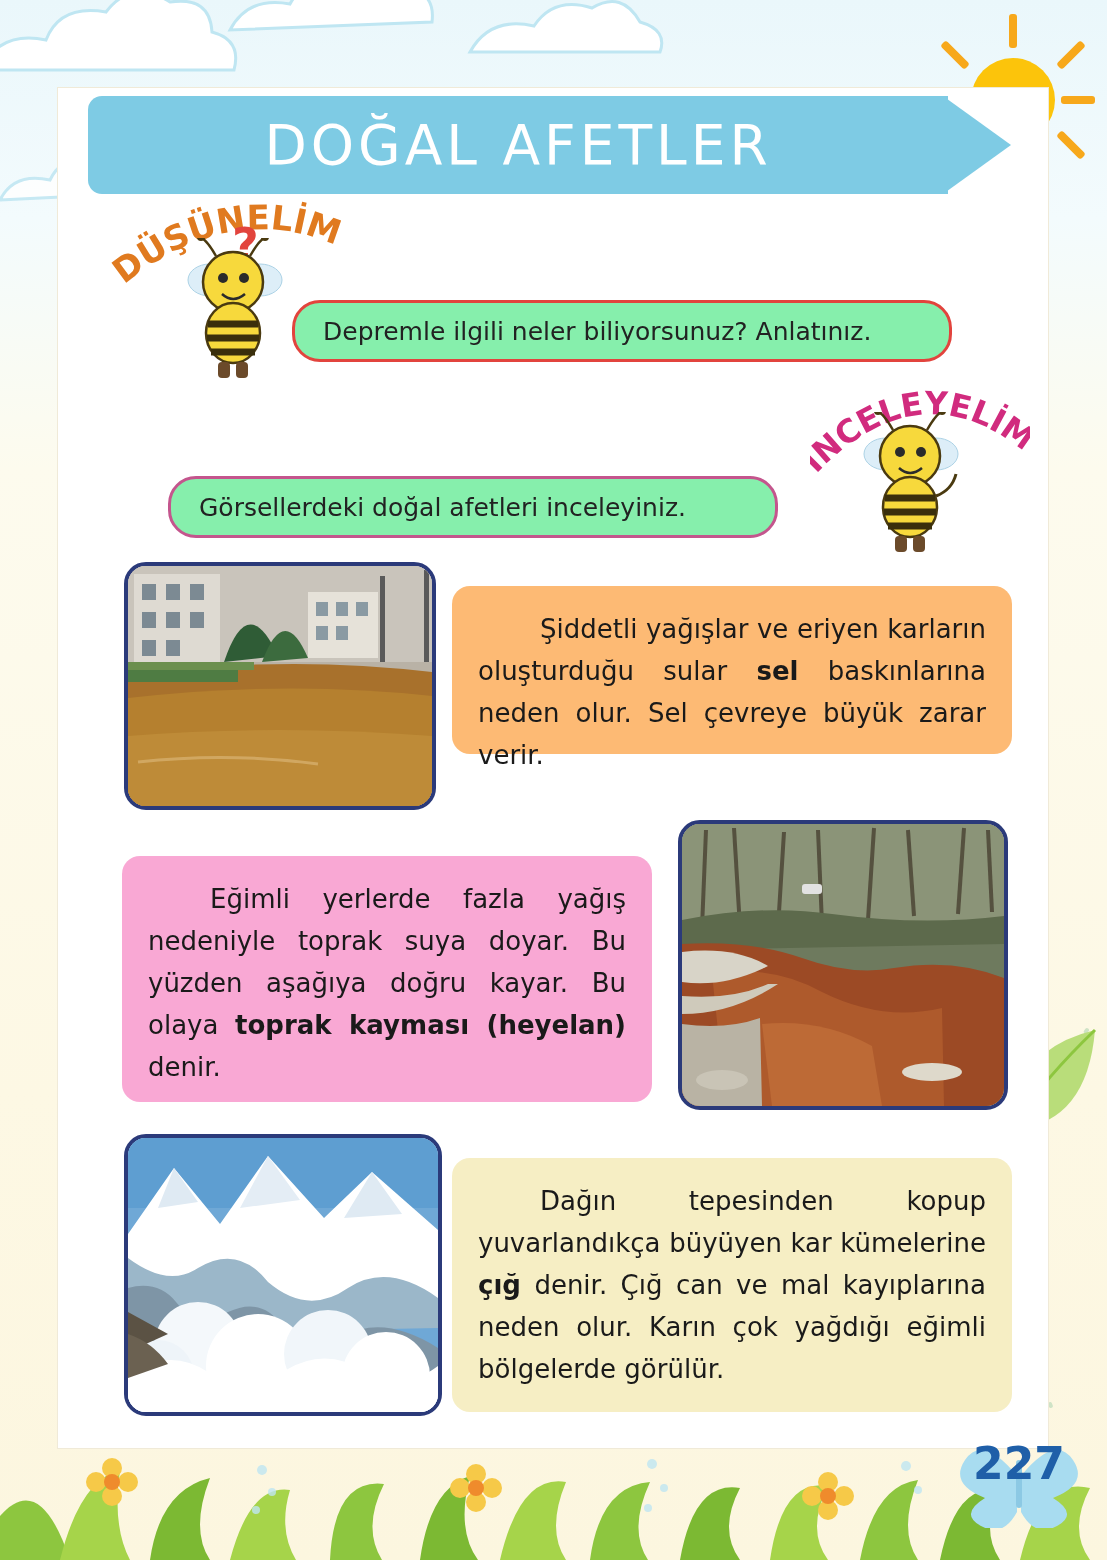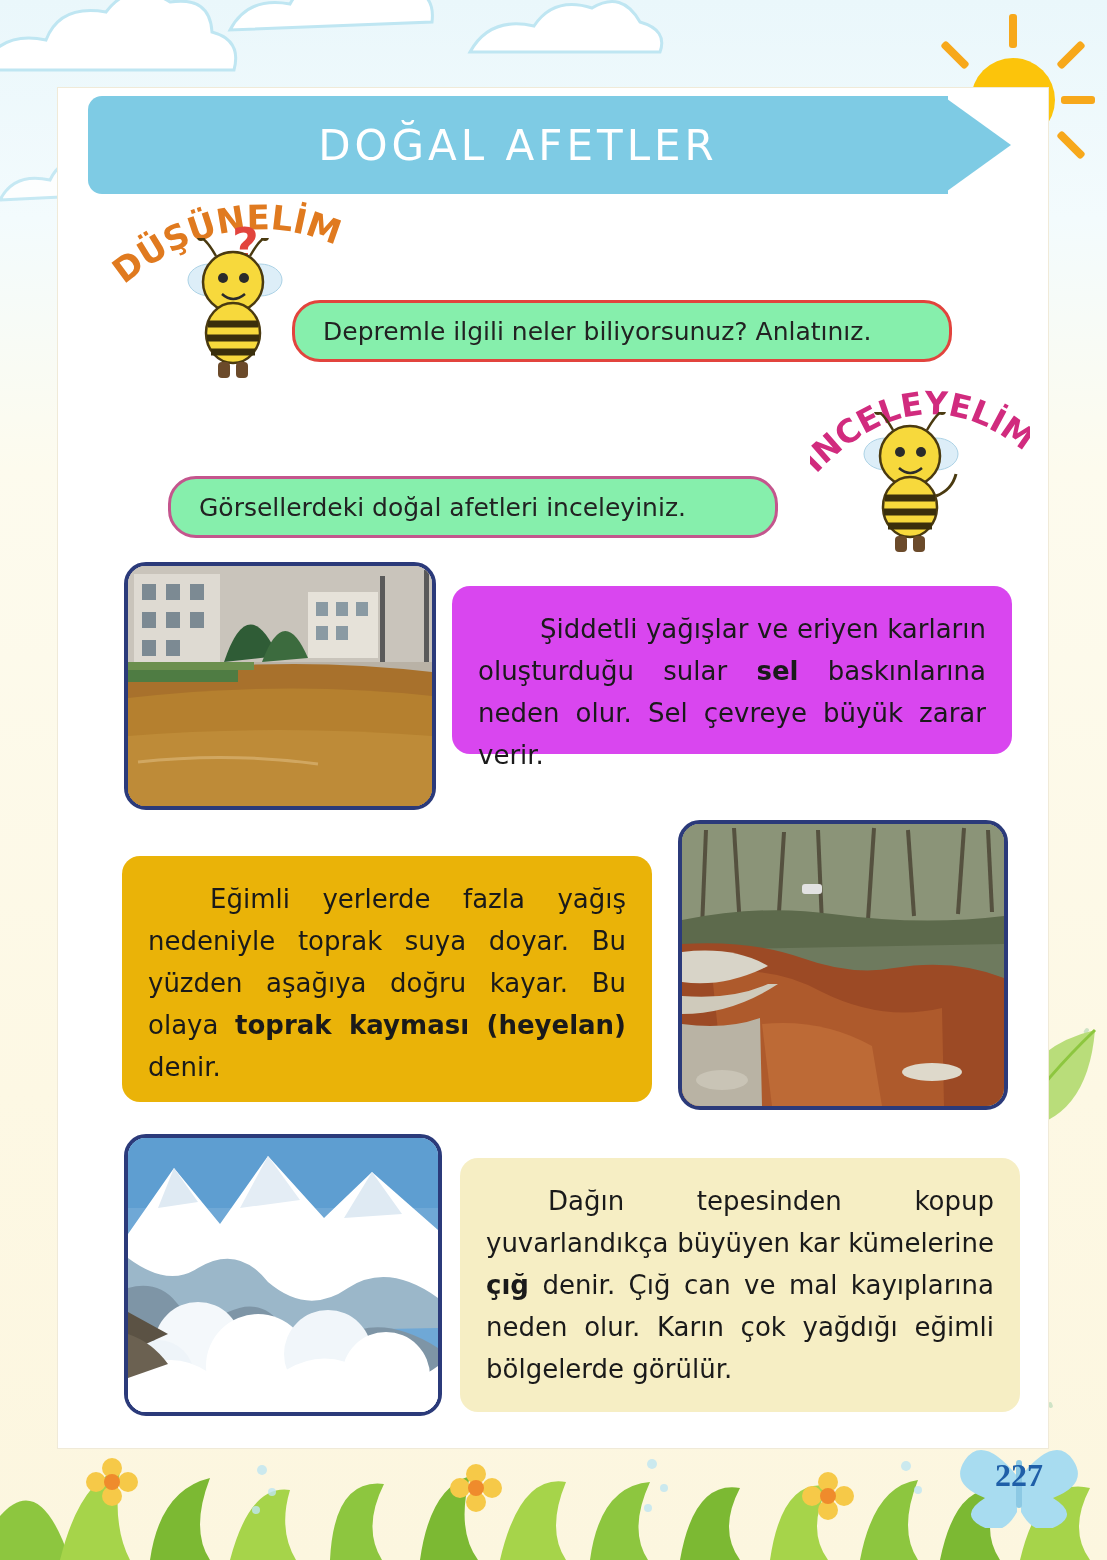--- a/index.html
+++ b/index.html
@@ -59,21 +59,21 @@
   }
   .banner-arrow {
     position: absolute; left: 855px; top: 0; width: 0; height: 0;
     border-top: 49px solid transparent;
     border-bottom: 49px solid transparent;
     border-left: 68px solid #7ecbe4;
   }
   .banner-title {
     position: absolute; left: 0; top: 0; width: 860px; height: 98px;
     display: flex; align-items: center; justify-content: center;
-    color: #ffffff; font-size: 42px; letter-spacing: 4px;
+    color: #ffffff; font-size: 55px; letter-spacing: 4px;
     font-family: "DejaVu Sans", sans-serif; font-weight: 400;
   }
 
   
   .bee { position: absolute; }
 
   
   .qbox {
     position: absolute;
     border-radius: 28px;
@@ -93,26 +93,25 @@
   .panel {
     position: absolute; border-radius: 18px; padding: 22px 26px;
     font-size: 26px; line-height: 1.62; color: #1a1a1a; text-align: justify;
     font-family: "DejaVu Sans", sans-serif;
   }
   .panel b { font-weight: bold; }
   .panel .indent { display: inline-block; width: 62px; }
 
   
   .pagenum {
-    position: absolute; right: 34px; bottom: 42px;
+    position: absolute; right: 34px; bottom: 54px;
     width: 108px; height: 86px;
     display: flex; align-items: center; justify-content: center;
-    color: #1f5fa8; font-size: 32px; font-weight: bold;
+    color: #1f5fa8; font-size: 44px; font-weight: bold;
     z-index: 5;
-    font-family: Liberation Serif, serif;
   }
   .butterfly-bg {
     position: absolute; right: 28px; bottom: 32px; width: 120px; height: 102px;
     z-index: 4;
   }
 
   .deco { position: absolute; }
 </style>
 </head>
 <body>
@@ -285,21 +284,21 @@
     <rect x="252" y="10" width="5" height="86" fill="#5a5a5a"></rect>
     <rect x="296" y="4" width="5" height="92" fill="#5a5a5a"></rect>
     <path d="M0 110 q150 -22 304 -4 L304 240 L0 240 Z" fill="#a8712c"></path>
     <path d="M0 132 q160 -18 304 -2 L304 240 L0 240 Z" fill="#b5802f"></path>
     <path d="M0 170 q150 -12 304 0 L304 240 L0 240 Z" fill="#c08d3a" opacity=".85"></path>
     <path d="M10 196 q90 -10 180 2" stroke="#d8b374" stroke-width="3" fill="none" opacity=".7"></path>
     <path d="M0 100 h110 v16 H0 z" fill="#4f7c43"></path>
     <rect x="0" y="96" width="126" height="8" fill="#6b8f4e"></rect>
   </svg>
 </div>
-<div class="panel" style="left:452px; top:586px; width:560px; height:168px; background:#d946ef;">
+<div class="panel" style="left:452px; top:586px; width:560px; height:168px; background:#fdba74;">
   <span class="indent"></span><span>Şiddetli yağışlar ve eriyen karların oluşturduğu sular </span><b>sel</b><span> baskınlarına neden olur. Sel çevreye büyük zarar verir.</span>
 </div>
 
 <div class="photo" style="left: 678px; top: 820px; width: 330px; height: 290px; border-color: rgb(43, 58, 122);">
   <svg width="322" height="282" viewBox="0 0 322 282">
     <rect width="322" height="282" fill="#6e7a5e"></rect>
     <rect x="0" y="0" width="322" height="104" fill="#8b9478"></rect>
     <g stroke="#55513f" stroke-width="4">
       <path d="M20 104 L24 6"></path>
         <path d="M58 104 L52 4"></path>
@@ -315,21 +314,21 @@
     <path d="M30 150 q60 -10 110 18 q60 30 120 16 L262 282 L44 282 Z" fill="#ae5a2c"></path>
     <path d="M80 200 q60 -6 110 22 L200 282 L90 282 Z" fill="#bd6a36"></path>
     <path d="M0 128 q52 -6 86 14 q-44 22 -86 16 Z" fill="#d8d4c8"></path>
     <path d="M0 172 q50 4 86 -12 L96 160 q-46 30 -96 30 Z" fill="#cfcabb"></path>
     <path d="M0 200 q44 6 78 -6 L80 282 L0 282 Z" fill="#b9b3a4"></path>
     <ellipse cx="40" cy="256" rx="26" ry="10" fill="#c9c4b6"></ellipse>
     <ellipse cx="250" cy="248" rx="30" ry="9" fill="#ded9cb"></ellipse>
     <rect x="120" y="60" width="20" height="10" rx="3" fill="#e2e2e2"></rect>
   </svg>
 </div>
-<div class="panel" style="left:122px; top:856px; width:530px; height:246px; background:#eab308;">
+<div class="panel" style="left:122px; top:856px; width:530px; height:246px; background:#f9a8d4;">
   <span class="indent"></span><span>Eğimli yerlerde fazla yağış nedeniyle toprak suya doyar. Bu yüzden aşağıya doğru kayar. Bu olaya </span><b>toprak kayması (heyelan)</b><span> denir.</span>
 </div>
 
 <div class="photo" style="left: 124px; top: 1134px; width: 318px; height: 282px; border-color: rgb(43, 58, 122);">
   <svg width="310" height="274" viewBox="0 0 310 274">
     <rect width="310" height="274" fill="#6fa8d6"></rect>
     <rect x="0" y="0" width="310" height="70" fill="#5e9ed1"></rect>
     <path d="M0 96 L46 30 L92 86 L140 18 L196 80 L244 34 L310 92 L310 160 L0 170 Z" fill="#ffffff"></path>
     <path d="M46 30 L70 64 L30 70 Z" fill="#dfeaf3"></path>
     <path d="M140 18 L172 62 L112 70 Z" fill="#e4edf5"></path>
@@ -340,21 +339,21 @@
     <circle cx="130" cy="228" r="52" fill="#ffffff"></circle>
     <circle cx="200" cy="216" r="44" fill="#f1f6fa"></circle>
     <circle cx="258" cy="238" r="44" fill="#ffffff"></circle>
     <circle cx="30" cy="238" r="36" fill="#eef4f9"></circle>
     <rect x="0" y="250" width="310" height="24" fill="#ffffff"></rect>
     <path d="M0 238 q40 -30 80 -4 q36 24 78 -2 q40 -24 80 2 q34 22 72 -6 L310 274 L0 274 Z" fill="#ffffff"></path>
     <path d="M0 174 L40 196 L0 214 Z" fill="#5b5244"></path>
     <path d="M0 196 q24 8 40 30 L0 240 Z" fill="#6b6151"></path>
   </svg>
 </div>
-<div class="panel" style="left:452px; top:1158px; width:560px; height:254px; background:#f6eec4;margin-left:8px;">
+<div class="panel" style="left:452px; top:1158px; width:560px; height:254px; background:#f6eec4;">
   <span class="indent"></span><span>Dağın tepesinden kopup yuvarlandıkça büyüyen kar kümelerine </span><b>çığ</b><span> denir. Çığ can ve mal kayıplarına neden olur. Karın çok yağdığı eğimli bölgelerde görülür.</span>
 </div>
 
 <svg class="butterfly-bg" width="120" height="102" viewBox="0 0 120 102">
   <path d="M58 50 q-34 -42 -52 -16 q-16 24 20 38 q-26 16 -4 28 q22 12 36 -14 Z" fill="#a8dcf0"></path>
   <path d="M62 50 q34 -42 52 -16 q16 24 -20 38 q26 16 4 28 q-22 12 -36 -14 Z" fill="#a8dcf0"></path>
   <rect x="57" y="34" width="6" height="48" rx="3" fill="#8cc9e4"></rect>
 </svg>
 <div class="pagenum" style="color: rgb(31, 95, 168);">227</div>
 

